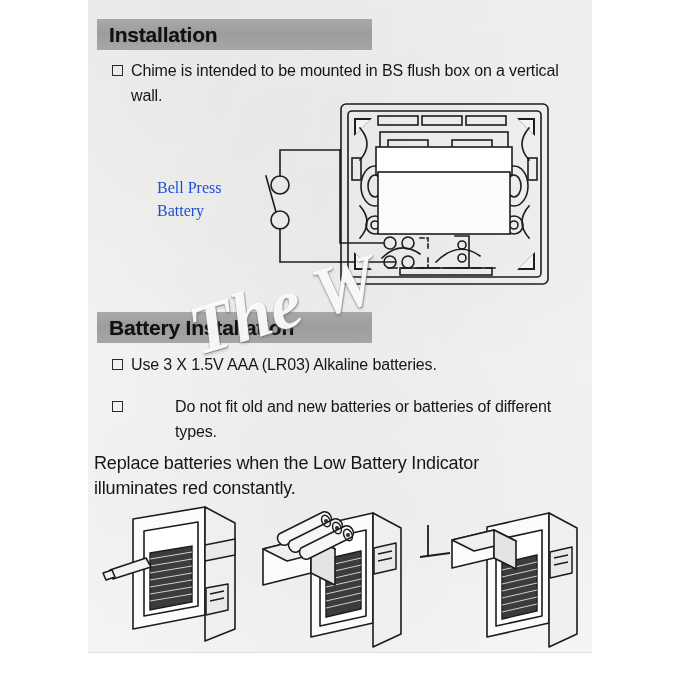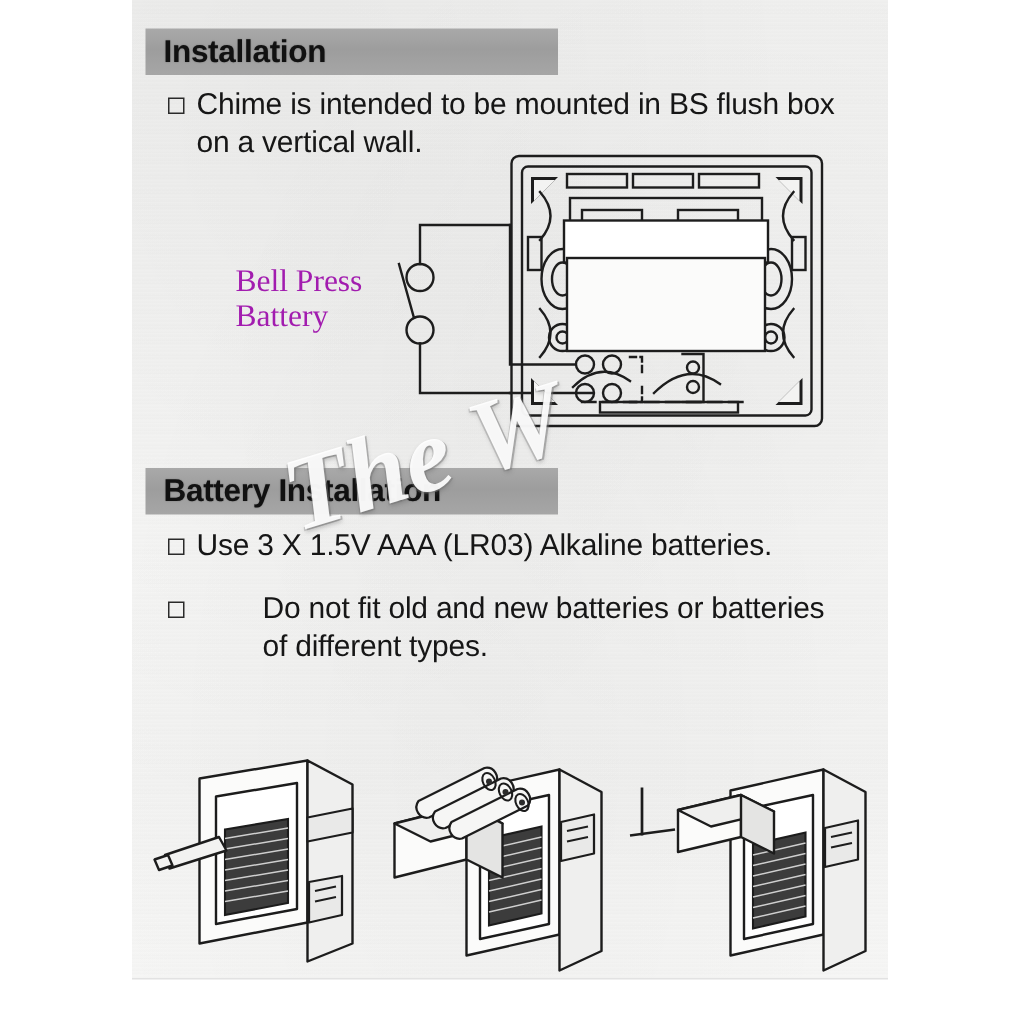--- a/index.html
+++ b/index.html
@@ -60,21 +60,21 @@
   }
   #heading-installation { left: 97px; top: 19px; width: 275px; height: 31px; }
   #heading-battery      { left: 97px; top: 312px; width: 275px; height: 31px; }
 
   
   .bullet-row {
     position: absolute;
     display: flex;
     align-items: flex-start;
     color: #161616;
-    font-size: 20px;
+    font-size: 16px;
     line-height: 25px;
     letter-spacing: -0.15px;
   }
   .bullet-box {
     width: 9px;
     height: 9px;
     border: 1.6px solid #2a2a2a;
     flex: 0 0 auto;
     margin-top: 7px;
     margin-right: 8px;
@@ -93,23 +93,23 @@
   #bullet-use-aaa   { left: 112px; top: 352px; width: 470px; }
   #bullet-no-mix    { left: 112px; top: 394px; width: 450px; gap: 44px; }
   #para-replace     { left: 94px;  top: 451px; width: 470px; }
 
   
   #bell-press-label {
     position: absolute;
     left: 157px;
     top: 176px;
     font-family: "Liberation Serif", serif;
-    font-size: 21px;
+    font-size: 16px;
     line-height: 23px;
-    color: #a21caf;
+    color: #1d4ed8;
   }
 
   
   .svg-layer {
     position: absolute;
     left: 0; top: 0;
     width: 680px; height: 680px;
     pointer-events: none;
   }
 
@@ -236,20 +236,23 @@
   <div class="bullet-row" id="bullet-use-aaa">
     <span class="bullet-box"></span>
     <span class="bullet-text">Use 3 X 1.5V AAA (LR03) Alkaline batteries.</span>
   </div>
 
   <div class="bullet-row" id="bullet-no-mix">
     <span class="bullet-box"></span>
     <span class="bullet-text">Do not fit old and new batteries or batteries of different types.</span>
   </div>
 
+  <div class="para" id="para-replace">
+    <span>Replace batteries when the Low Battery Indicator illuminates red constantly.</span>
+  </div>
 
   <svg class="svg-layer" id="battery-steps" viewBox="0 0 680 680">
 
     <g>
       <g fill="#fbfbfa" stroke="#1c1c1c" stroke-width="1.6" stroke-linejoin="round">
         <path d="M133 519 l72 -12 l0 108 l-72 14 z"></path>
         <path d="M205 507 l30 16 l0 106 l-30 12 z" fill="#efefee"></path>
         <path d="M144 531 l54 -9 l0 84 l-54 10 z" fill="#ffffff"></path>
       </g>
       <path d="M150 553 l42 -7 l0 56 l-42 8 z" fill="#3c3c3c" stroke="#1c1c1c" stroke-width="1.4"></path>

